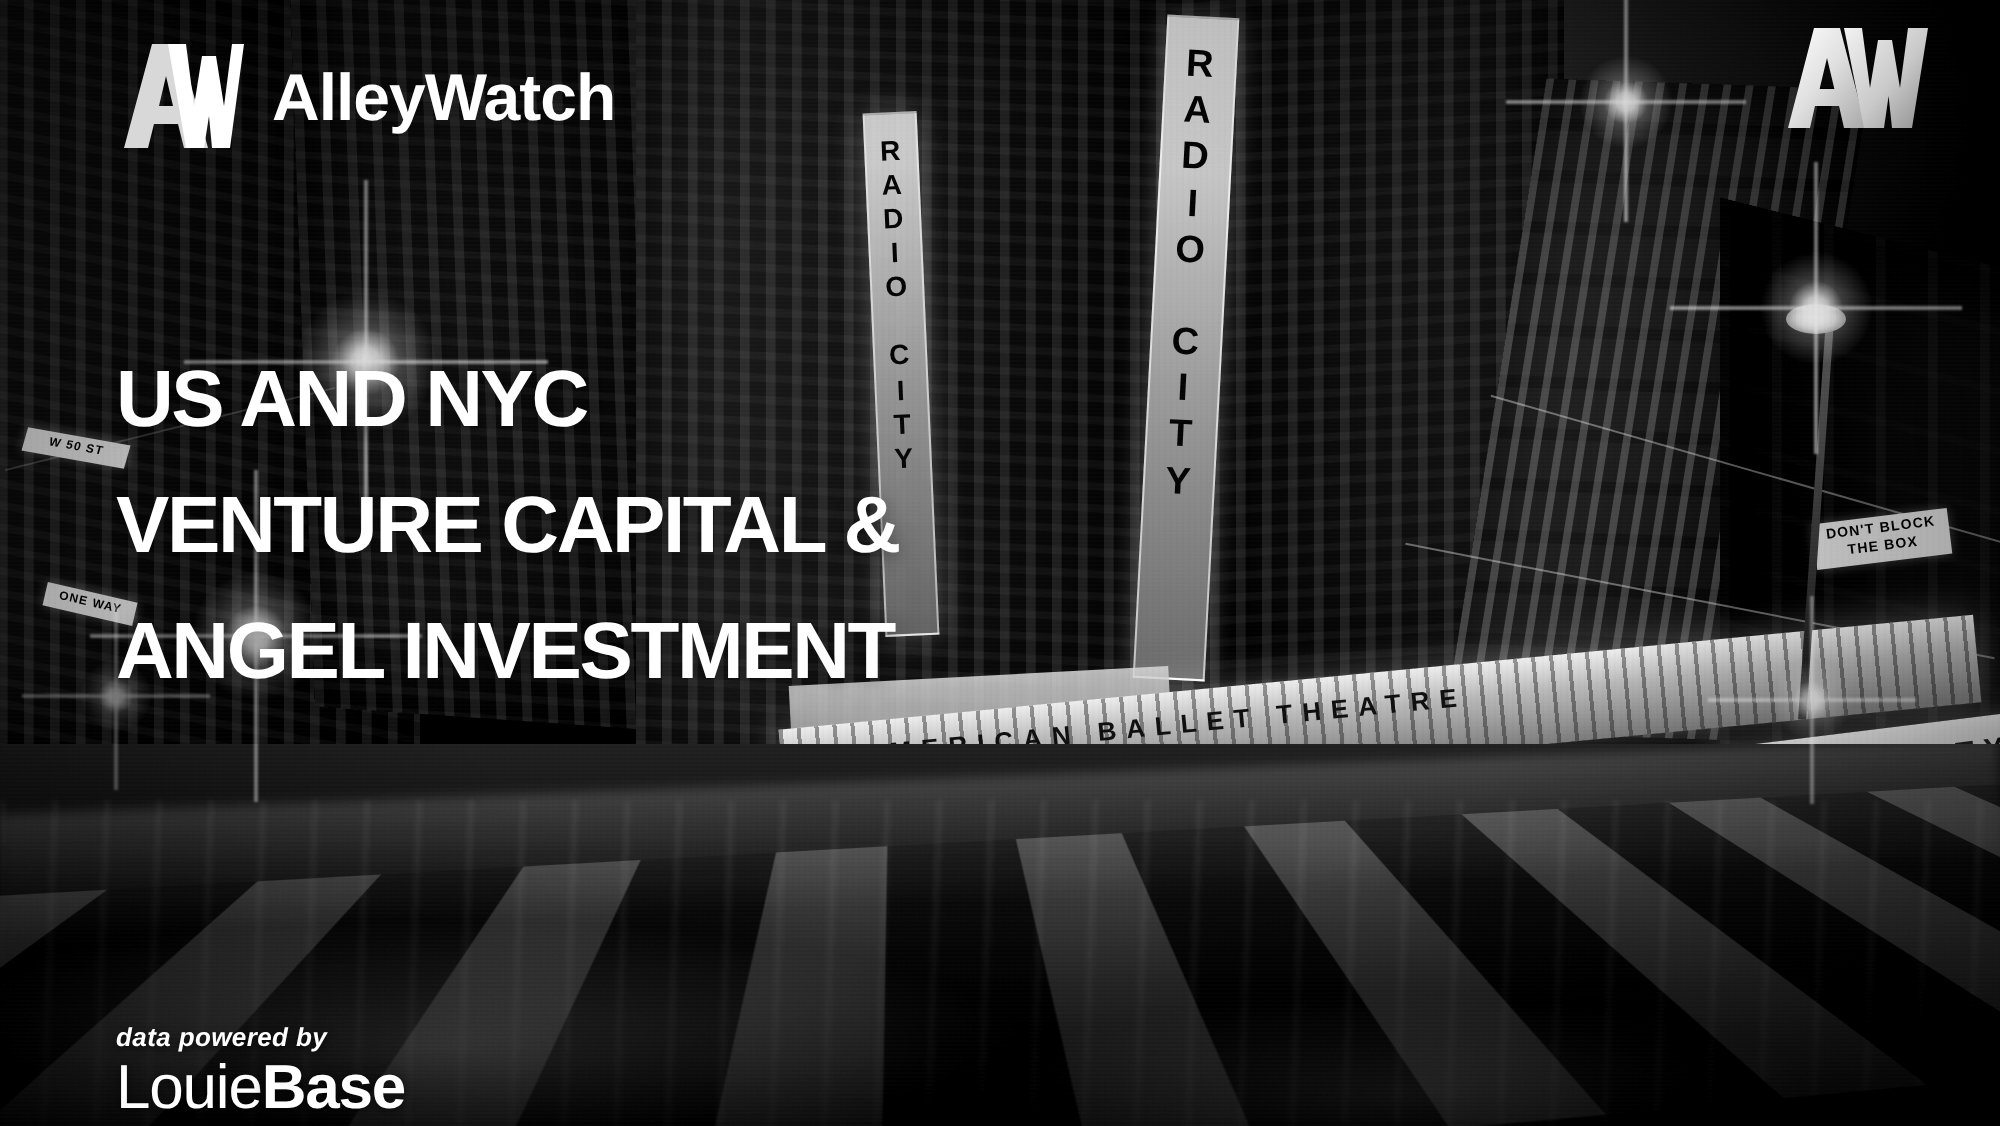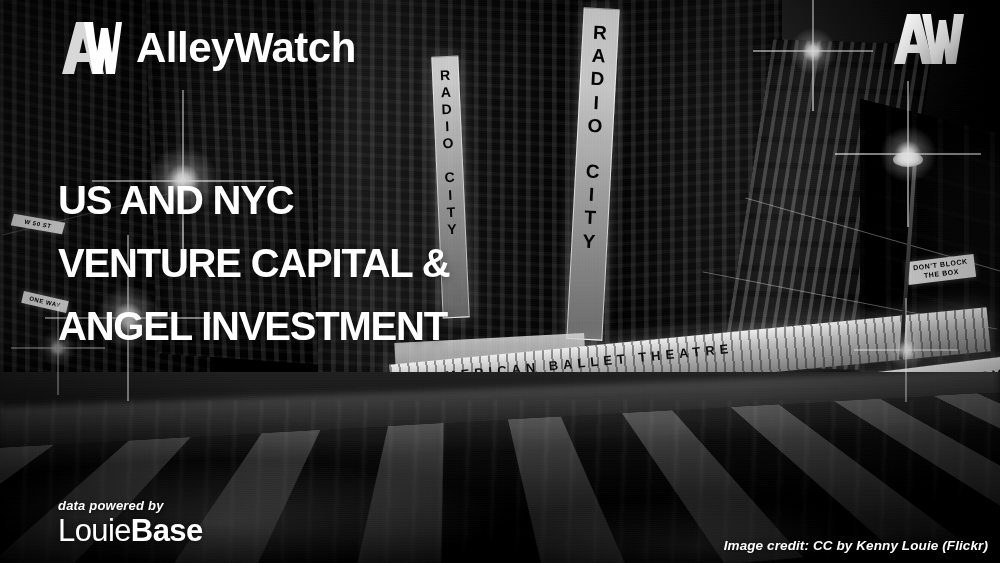--- a/index.html
+++ b/index.html
@@ -316,21 +316,21 @@
   
   .brand {
     position: absolute;
     left: 60px; top: 22px;
     display: flex;
     align-items: center;
     gap: 14px;
   }
   .brand-mark { width: 62px; height: 52px; display: block; }
   .brand-word {
-    font-size: 42px;
+    font-size: 33px;
     font-weight: 700;
     color: #fff;
     letter-spacing: -.5px;
     line-height: 1;
     white-space: nowrap;
   }
 
   
   .aw3d {
     position: absolute;
@@ -350,21 +350,21 @@
     letter-spacing: -1.2px;
     text-transform: uppercase;
     white-space: nowrap;
     text-shadow: 0 2px 10px rgba(0,0,0,.45);
   }
   .headline .ln { display: block; }
 
   
   .cb {
     position: absolute;
-    left: 58px; bottom: 17px;
+    left: 58px; bottom: 4px;
     color: #fff;
   }
   .cb-kicker {
     font-size: 13px;
     font-style: italic;
     font-weight: 700;
     letter-spacing: .2px;
     margin-bottom: 2px;
     text-shadow: 0 1px 4px rgba(0,0,0,.7);
   }
@@ -517,16 +517,15 @@
       <span class="ln">ANGEL INVESTMENT</span>
     </h1>
 
     <div class="cb">
       <div class="cb-kicker">data powered by</div>
       <div class="cb-word">
         <span class="light">Louie</span><span class="bold">Base</span>
       </div>
     </div>
 
-    <div class="imgcredit">Image credit: CC by Kenny Louie (Flickr)</div>
 
   </div>
 </div>
 
 </body></html>

